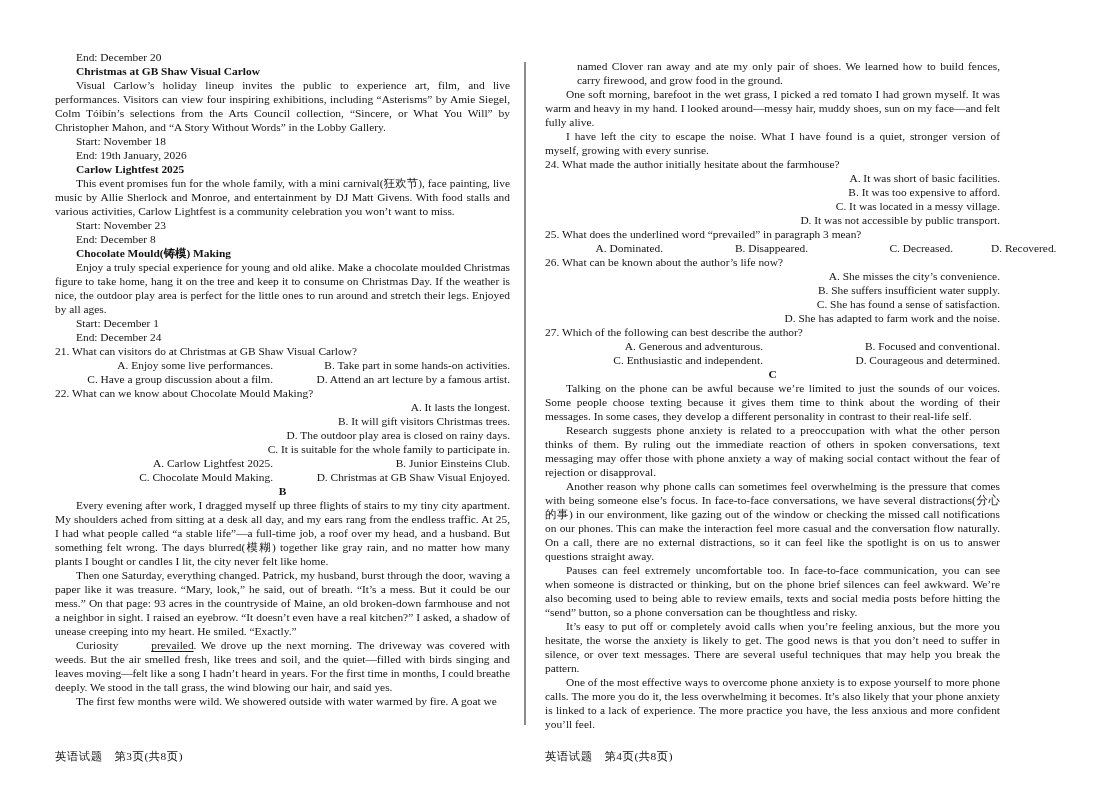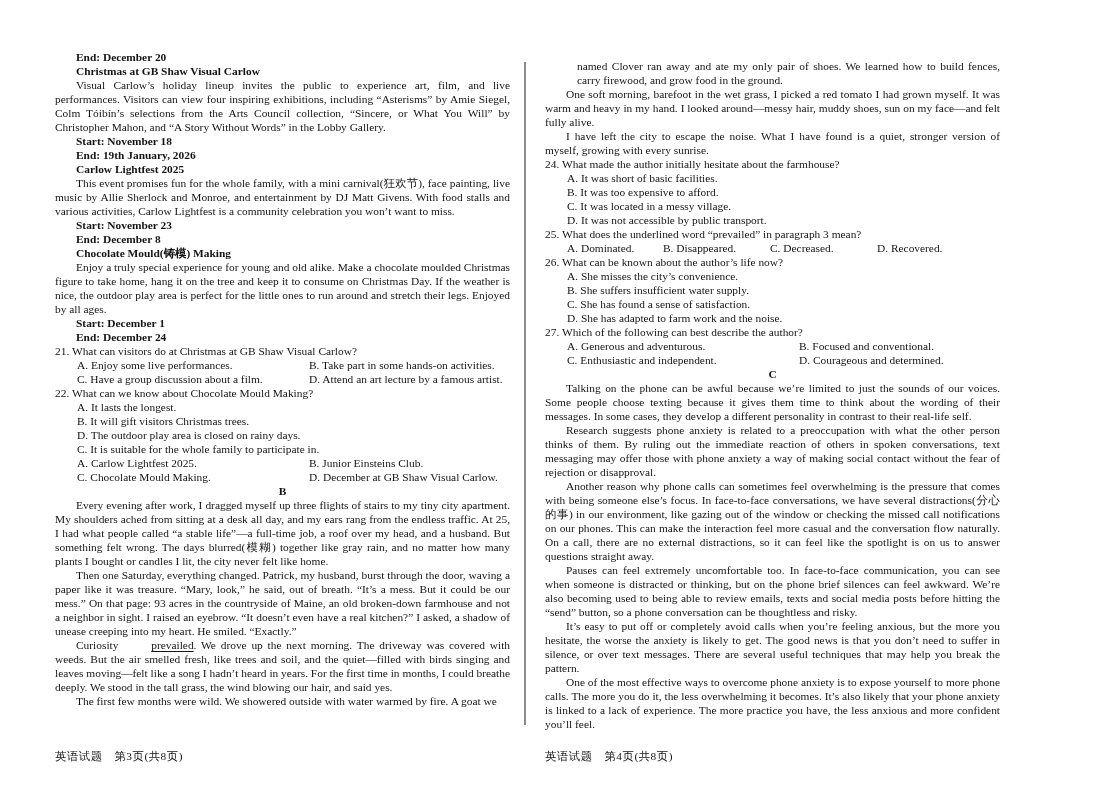--- a/index.html
+++ b/index.html
@@ -6,31 +6,31 @@
   body{
     width:1106px;height:800px;position:relative;background:#ffffff;
     font-family:"Liberation Serif","DejaVu Serif",serif;
     font-size:11.4px;line-height:14px;color:#141414;
     overflow:hidden;
   }
   .page-col{position:absolute;width:455px;}
   #page3-col{left:55px;top:50px;}
   #page4-col{left:545px;top:59px;}
   .divider{position:absolute;left:524px;top:62px;width:2px;height:663px;background:#8b8b8b;}
-  .line{white-space:nowrap;font-weight:bold;}
+  .line{white-space:nowrap;}
   .meta{margin-left:21px;}
   .heading{margin-left:21px;font-weight:bold;}
   .para{text-align:justify;text-indent:21px;}
   .para.noindent{text-indent:0;margin-left:32px;}
   .question{}
   .options{display:grid;margin-left:22px;}
   .options.c1{grid-template-columns:1fr;}
   .options.c2{grid-template-columns:196px 1fr;gap:36px;}
-  .options.c4{grid-template-columns:96px 107px 107px 1fr;}
-  .opt{white-space:nowrap;}
+  .options.c4{grid-template-columns:96px 107px 107px 1fr;gap:38px;}
+  .opt{white-space:nowrap;text-align:right;}
   .section-label{text-align:center;font-weight:bold;}
   .u{text-decoration:underline;text-underline-offset:2px;margin-left:28px;}
   .footer{position:absolute;top:749px;width:455px;text-align:left;letter-spacing:0.5px;}
   #footer3{left:55px;}
   #footer4{left:545px;}
 </style>
 </head>
 <body>
 
 <div id="page3-col" class="page-col">
@@ -62,21 +62,21 @@
       <span class="opt">B. It will gift visitors Christmas trees.</span>
       <span class="opt">D. The outdoor play area is closed on rainy days.</span>
       <span class="opt">C. It is suitable for the whole family to participate in.</span>
     </div>
     <div class="options c2">
       <span class="opt">A. Carlow Lightfest 2025.</span>
       <span class="opt">B. Junior Einsteins Club.</span>
     </div>
     <div class="options c2">
       <span class="opt">C. Chocolate Mould Making.</span>
-      <span class="opt">D. December at GB Shaw Visual Carlow.</span>
+      <span class="opt">D. Christmas at GB Shaw Visual Enjoyed.</span>
     </div>
     <div class="section-label">B</div>
     <div class="para">Every evening after work, I dragged myself up three flights of stairs to my tiny city apartment. My shoulders ached from sitting at a desk all day, and my ears rang from the endless traffic. At 25, I had what people called “a stable life”—a full-time job, a roof over my head, and a husband. But something felt wrong. The days blurred(模糊) together like gray rain, and no matter how many plants I bought or candles I lit, the city never felt like home.</div>
     <div class="para">Then one Saturday, everything changed. Patrick, my husband, burst through the door, waving a paper like it was treasure. “Mary, look,” he said, out of breath. “It’s a mess. But it could be our mess.” On that page: 93 acres in the countryside of Maine, an old broken-down farmhouse and not a neighbor in sight. I raised an eyebrow. “It doesn’t even have a real kitchen?” I asked, a shadow of unease creeping into my heart. He smiled. “Exactly.”</div>
     <div class="para"><span>Curiosity </span><span class="u">prevailed</span><span>. We drove up the next morning. The driveway was covered with weeds. But the air smelled fresh, like trees and soil, and the quiet—filled with birds singing and leaves moving—felt like a song I hadn’t heard in years. For the first time in months, I could breathe deeply. We stood in the tall grass, the wind blowing our hair, and said yes.</span></div>
     <div class="para">The first few months were wild. We showered outside with water warmed by fire. A goat we</div>
   </div>
 <div id="page4-col" class="page-col">
     <div class="para noindent">named Clover ran away and ate my only pair of shoes. We learned how to build fences, carry firewood, and grow food in the ground.</div>
     <div class="para">One soft morning, barefoot in the wet grass, I picked a red tomato I had grown myself. It was warm and heavy in my hand. I looked around—messy hair, muddy shoes, sun on my face—and felt fully alive.</div>

